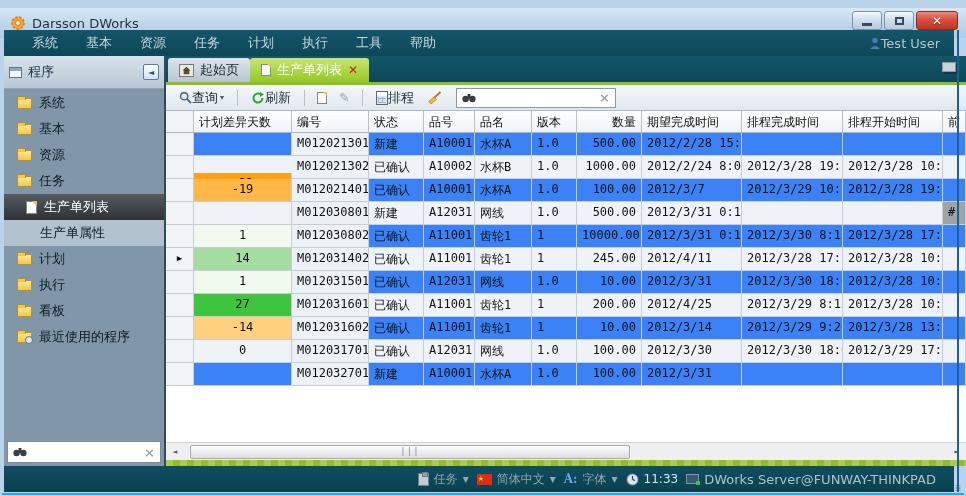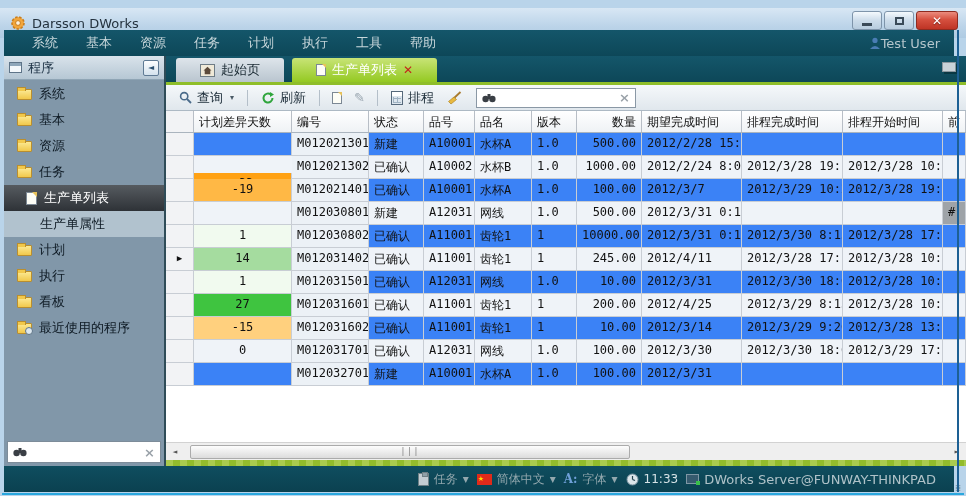--- a/index.html
+++ b/index.html
@@ -36,21 +36,21 @@
   .menu-item { color:#C7D6DA; font-size:13px; padding:4px 14px; cursor:default; }
   .user-box { margin-left:auto; display:flex; align-items:center; padding-right:14px; }
   .user-label { color:#B4C6CC; font-size:13px; }
 
   
   .app { position:absolute; top:56px; left:4px; right:12px; bottom:30px; display:flex; }
 
   
   .sidebar { width:162px; background:#8197A9; display:flex; flex-direction:column;
     border-right:2px solid #2F4C58; position:relative; }
-  .sb-header { height:24px; background:linear-gradient(#D9E3EB,#B6C7D4);
+  .sb-header { height:33px; background:linear-gradient(#D9E3EB,#B6C7D4);
     border-bottom:1px solid #8FA5B5; display:flex; align-items:center; padding:0 5px; gap:6px; }
   .sb-header-label { font-size:13px; color:#1E3346; flex:1; }
   .panel-icon { width:13px; height:11px; border:1px solid #5E7488; background:#F4F8FB; position:relative; }
   .panel-icon::before { content:""; position:absolute; left:0; right:0; top:0; height:3px; background:#8FA7BA; }
   .collapse-btn { width:16px; height:16px; border:1px solid #5F7A94; border-radius:2px;
     background:linear-gradient(#FDFEFF,#D4E2ED); color:#2B5070; font-size:8px;
     display:flex; align-items:center; justify-content:center; cursor:pointer; }
   .sb-list { flex:1; overflow:hidden; padding-top:1px; }
   .sb-item { height:26px; display:flex; align-items:center; gap:7px; padding-left:13px;
     font-size:13px; color:#0E1A24; cursor:pointer; }
@@ -69,37 +69,37 @@
   .sb-search { height:22px; margin:3px 3px 3px 3px; background:#FFFFFF;
     border:1px solid #7D8C99; display:flex; align-items:center; padding:0 5px; gap:5px; }
   .sb-search input { flex:1; border:none; outline:none; font-size:12px; min-width:0;
     font-family:"DejaVu Sans", sans-serif; }
   .clear-x { color:#9AA2A9; font-weight:bold; font-size:13px; cursor:pointer; line-height:1; }
 
   
   .content { flex:1; display:flex; flex-direction:column; background:#FFFFFF; position:relative; }
   .tabstrip { height:26px; background:linear-gradient(#14566A,#0D4758);
     display:flex; align-items:flex-end; padding-left:2px; position:relative; }
-  .tab { height:24px; display:flex; align-items:center; gap:6px; padding:0 24px;
-    font-size:13px; border-radius:3px 3px 0 0; cursor:pointer;margin-left:8px; }
+  .tab { height:24px; display:flex; align-items:center; gap:6px; padding:0 11px;
+    font-size:13px; border-radius:3px 3px 0 0; cursor:pointer; }
   .tab.home { background:linear-gradient(#DEE5EB,#B9C5CF); color:#1A2A33; }
   .tab.active { background:linear-gradient(#C8E476,#94C922); color:#FFFFFF; }
   .home-icon { width:15px; height:13px; background:#EFE9D8; border:1px solid #6E7C86;
     display:flex; align-items:center; justify-content:center; }
   .doc-icon { width:10px; height:12px; background:#FDFDF6; border:1px solid #7C8894; position:relative; }
   .doc-icon::before { content:""; position:absolute; top:-1px; right:-1px;
     border-style:solid; border-width:0 4px 4px 0; border-color:transparent #E8C25A transparent transparent; }
   .tab-close { color:#C3251B; font-weight:bold; font-size:12px; line-height:1; cursor:pointer; }
   .float-icon { position:absolute; right:10px; top:6px; width:14px; height:10px;
     background:#C9D2D8; border:1px solid #8B979E; box-shadow:2px 2px 0 #0A3844; }
   .green-line { height:3px; background:#8FBE2A; }
 
   .toolbar { height:26px; background:linear-gradient(#F5F8FA,#E0E7ED);
     border-bottom:1px solid #ADB9C4; display:flex; align-items:center; padding-left:8px; gap:4px; }
-  .tb-btn { display:flex; align-items:center; gap:5px; padding:2px 5px; border-radius:2px;
+  .tb-btn { display:flex; align-items:center; padding:2px 5px; border-radius:2px;
     font-size:13px; color:#20303C; cursor:pointer; }
   .tb-caret { font-size:8px; color:#4A5A66; margin-left:2px; }
   .tb-sep { width:1px; height:16px; background:#B4BFC9; margin:0 4px; }
   .icon-btn { padding:2px 4px; cursor:pointer; display:flex; align-items:center; }
   .pencil { color:#9AA6B0; font-size:13px; }
   .calc-icon { width:12px; height:14px; border:1px solid #56697B;
     background:linear-gradient(#FFFFFF 0 4px, #DDE6EE 4px 100%); position:relative; }
   .calc-icon::before { content:""; position:absolute; left:1px; right:1px; top:5px; bottom:1px;
     background:repeating-linear-gradient(90deg,#9FB2C2 0 1px,transparent 1px 4px),
                repeating-linear-gradient(0deg,#9FB2C2 0 1px,transparent 1px 4px); }
@@ -495,21 +495,21 @@
               <div class="c">1</div>
               <div class="c">200.00</div>
               <div class="c">2012/4/25</div>
               <div class="c">2012/3/29 8:15</div>
               <div class="c">2012/3/28 10:52</div>
               <div class="c"></div>
             </div>
 
             <div class="t-row">
               <div class="c"></div>
-              <div class="c" style="background: rgb(255, 208, 126);">-15</div>
+              <div class="c" style="background: rgb(255, 208, 126);">-14</div>
               <div class="c">M012031602</div>
               <div class="c">已确认</div>
               <div class="c">A11001</div>
               <div class="c">齿轮1</div>
               <div class="c">1</div>
               <div class="c">10.00</div>
               <div class="c">2012/3/14</div>
               <div class="c">2012/3/29 9:20</div>
               <div class="c">2012/3/28 13:40</div>
               <div class="c"></div>

